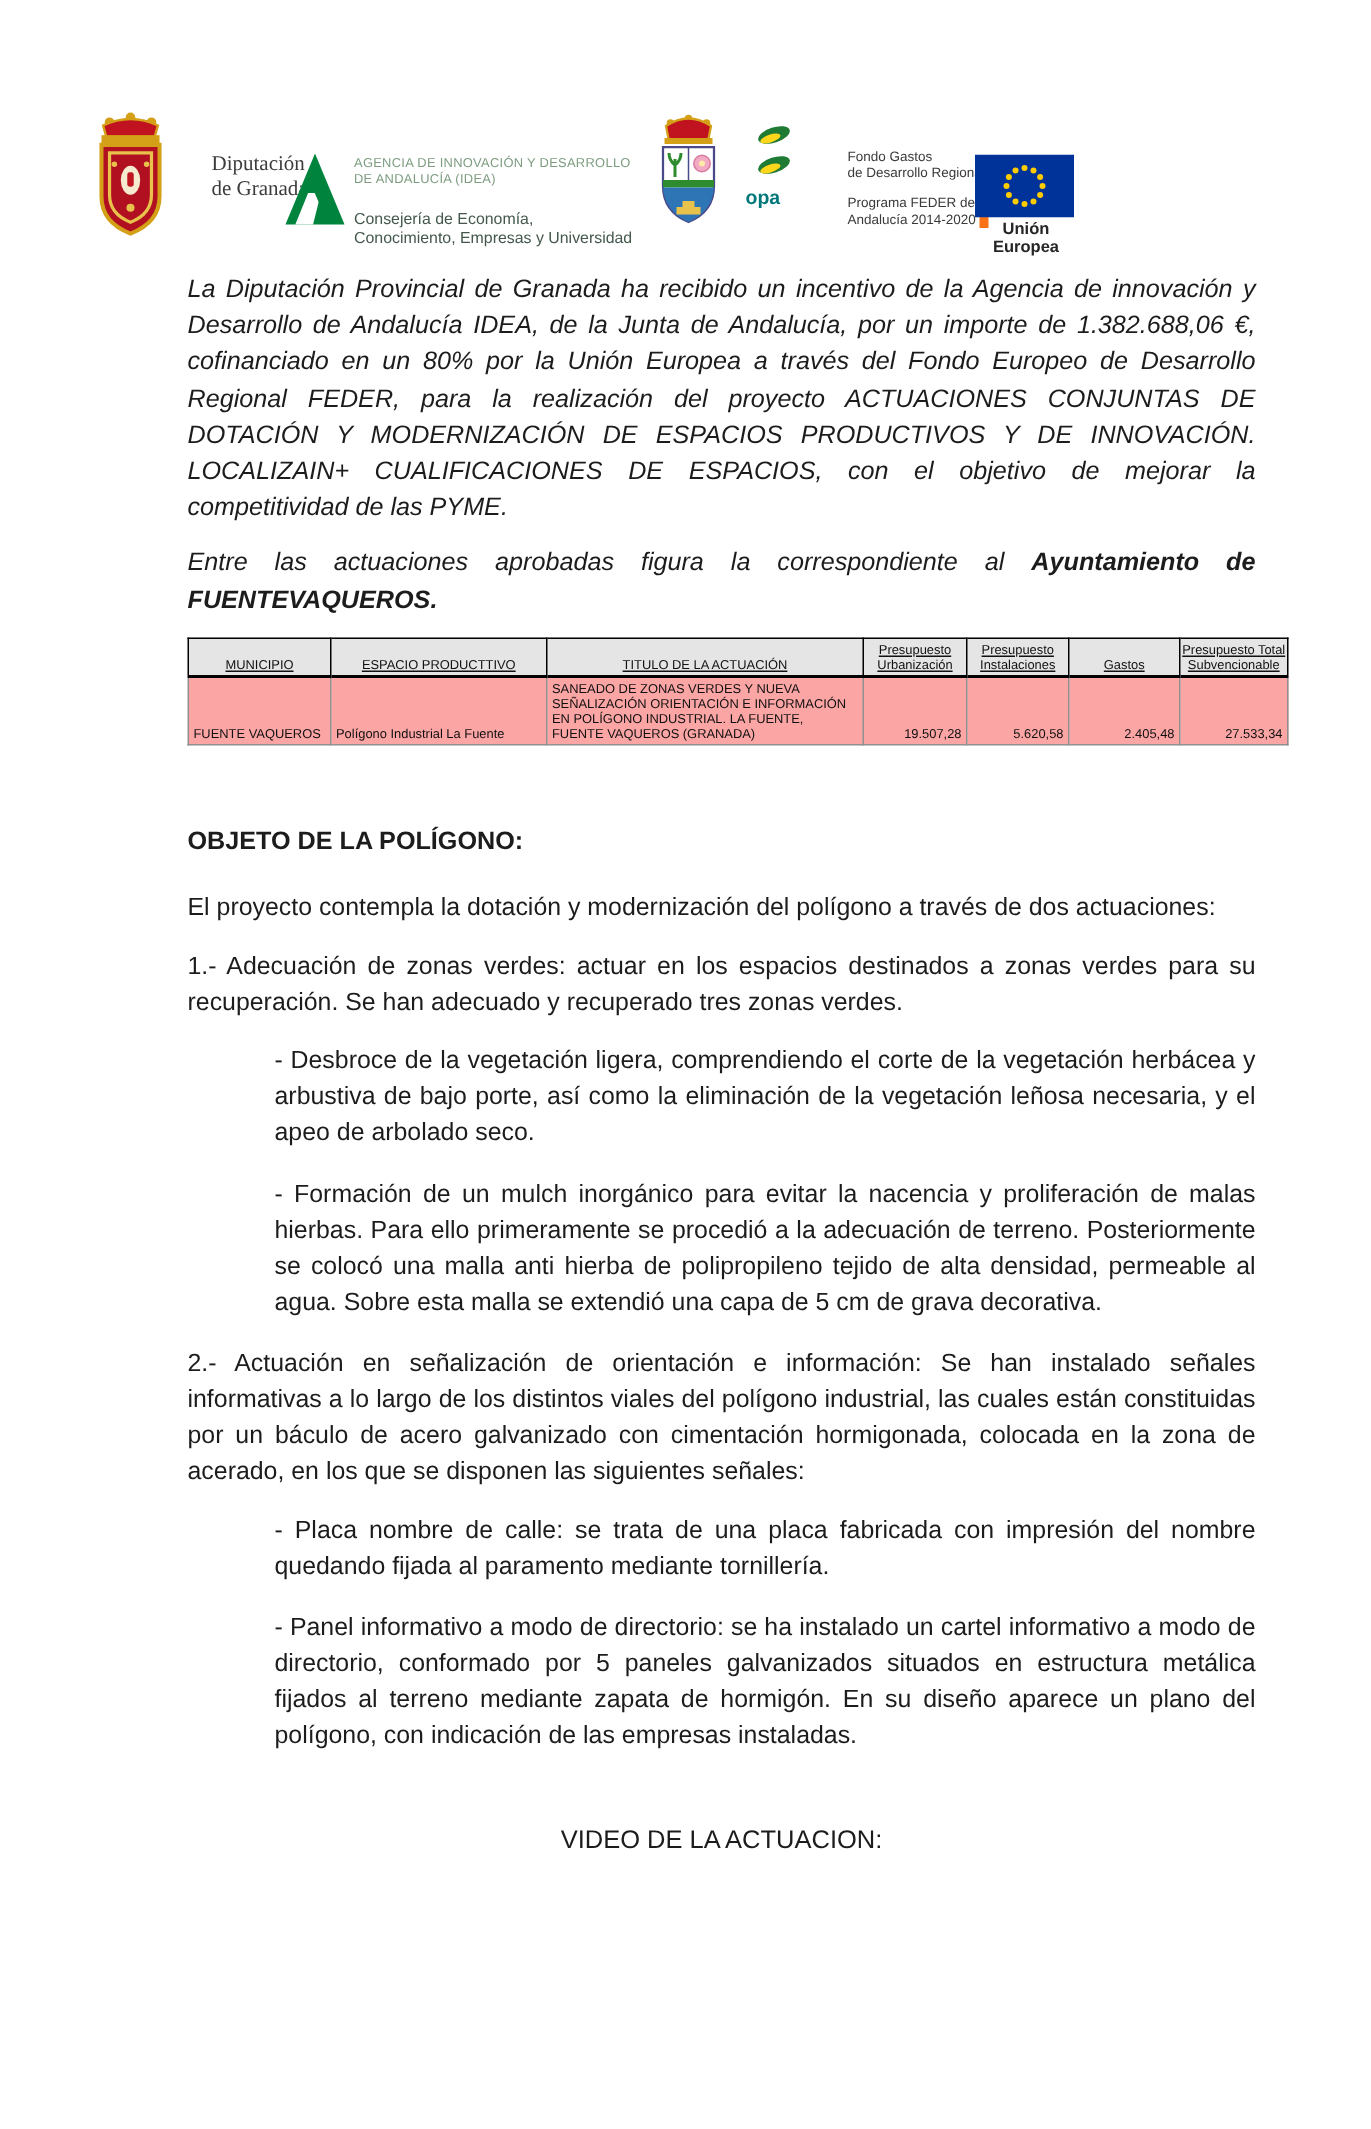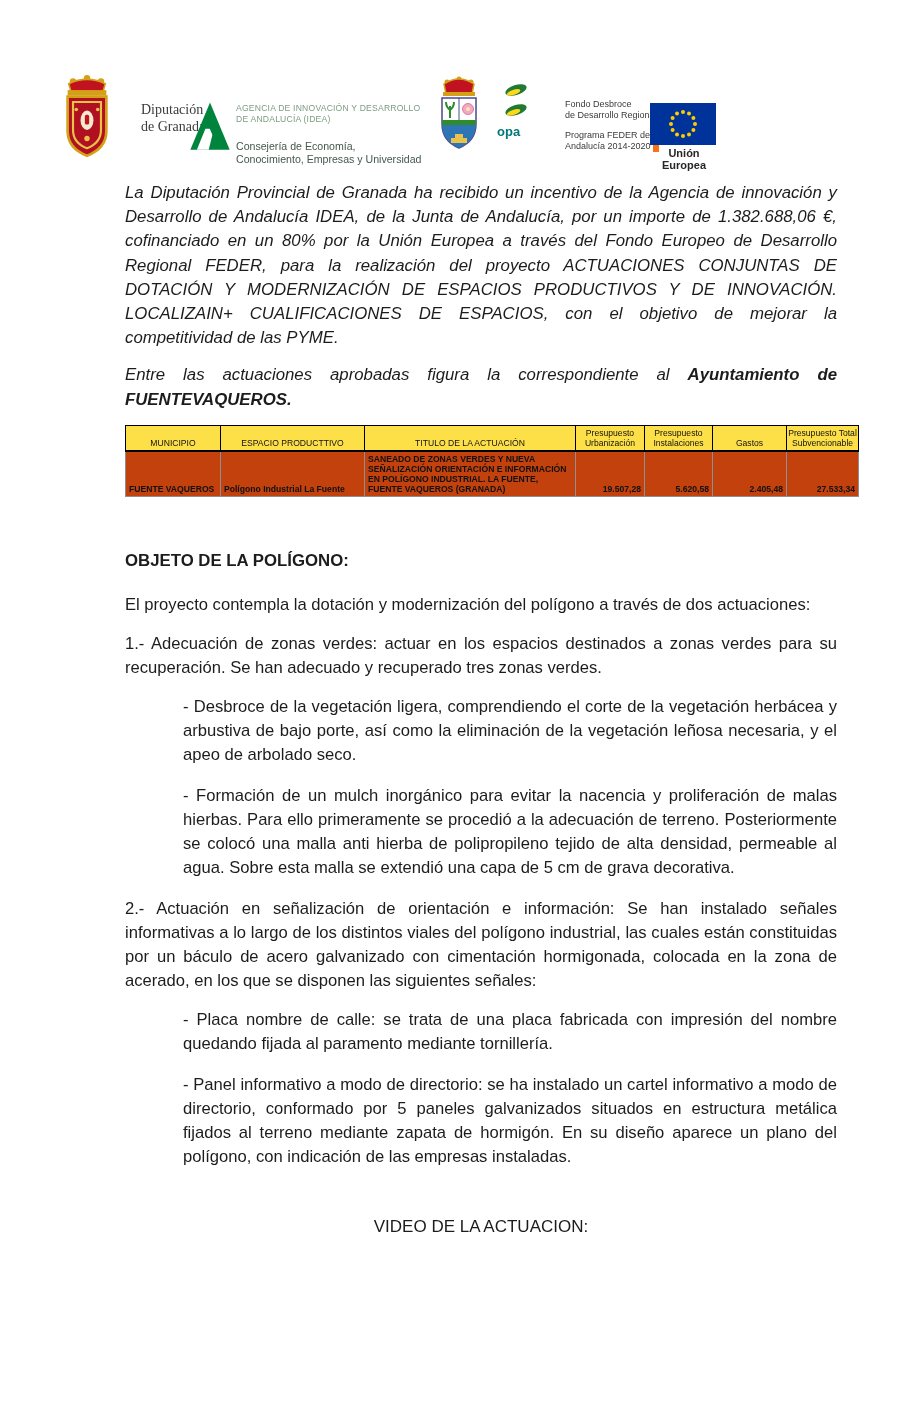--- a/index.html
+++ b/index.html
@@ -25,23 +25,23 @@
 
   
   .content{position:absolute;left:125px;top:181px;width:712px;}
   .para{font-size:16.8px;line-height:24.2px;text-align:justify;margin:0 0 13px 0;font-style:italic;}
   .bold{font-weight:bold;}
 
   
   .tblwrap{margin:8px 0 0 0;}
   table{border-collapse:collapse;width:712px;table-layout:fixed;
         font-size:8.6px;line-height:10px;color:#111;}
-  th{background:#fde047;border:1px solid #000;border-bottom:2.5px solid #000;
-     font-weight:normal;text-align:center;vertical-align:bottom;padding:2px 1px;}
-  td{border:1px solid #8f8f8f;border-top:none;background:#c2410c;vertical-align:bottom;padding:2px 3px;font-weight:bold;}
+  th{background:#e5e5e5;border:1px solid #000;border-bottom:2.5px solid #000;
+     font-weight:normal;text-align:center;vertical-align:bottom;padding:2px 1px;text-decoration:underline;}
+  td{border:1px solid #8f8f8f;border-top:none;background:#fca5a5;vertical-align:bottom;padding:2px 3px;}
   .c0{width:92px;} .c1{width:141px;} .c2{width:208px;}
   .c3{width:66px;} .c4{width:65px;} .c5{width:71px;} .c6{width:69px;}
   td.num{text-align:right;}
   td.ttl{vertical-align:top;}
 
   
   .h-objeto{font-size:16.8px;font-weight:bold;margin:54px 0 22px 0;}
   .bpara{font-size:16.6px;line-height:24px;text-align:justify;margin:0 0 15px 0;}
   .bullet{margin-left:58px;margin-bottom:17px;}
   .video{font-size:17px;margin-top:46px;margin-bottom:0;text-align:center;}
@@ -118,21 +118,21 @@
         </g>
         <g transform="rotate(-18 15 30)">
           <ellipse cx="15" cy="30" rx="11" ry="5" fill="#1f7a33"></ellipse>
           <ellipse cx="12" cy="31.5" rx="7" ry="2.6" fill="#ffd61a"></ellipse>
         </g>
       </svg>
     </div>
     <div class="logo eur-txt">opa</div>
 
     <div class="logo feder">
-      <div>Fondo Desbroce</div>
+      <div>Fondo Gastos</div>
       <div>de Desarrollo Regional</div>
       <div class="grp2">
         <div>Programa FEDER de</div>
         <div>Andalucía 2014-2020</div>
       </div>
     </div>
 
     <div class="logo eu-flag">
       <svg width="66" height="42" viewBox="0 0 66 42">
         <rect width="66" height="42" fill="#003399"></rect>

